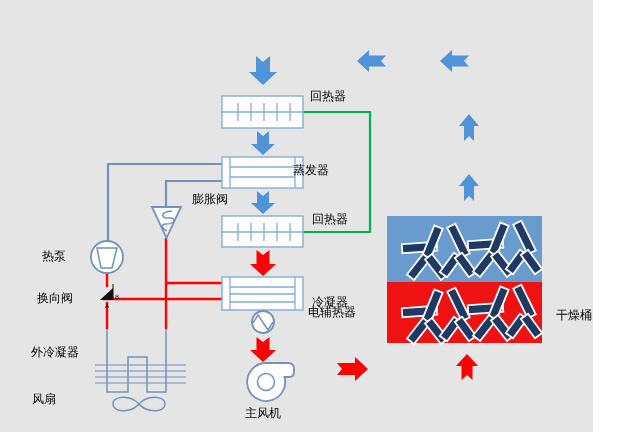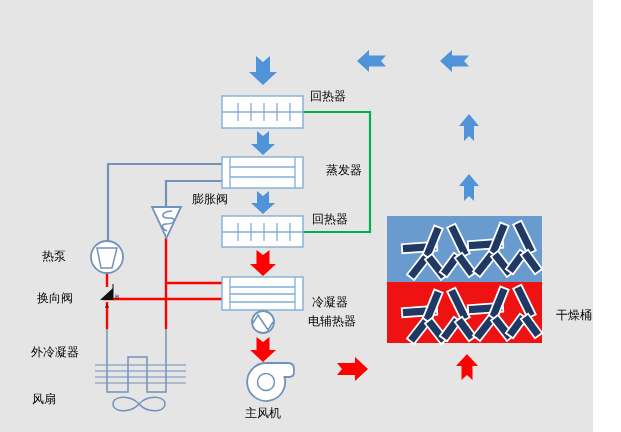--- a/index.html
+++ b/index.html
@@ -152,25 +152,25 @@
           <rect x="480" y="315" width="9" height="26" transform="rotate(38 484.5 328)" class="cloth"></rect>
           <rect x="498" y="315" width="9" height="26" transform="rotate(-38 502.5 328)" class="cloth"></rect>
           <rect x="520" y="285" width="9" height="33" transform="rotate(-26 524.5 301.5)" class="cloth"></rect>
           <rect x="512" y="314" width="9" height="24" transform="rotate(36 516.5 326)" class="cloth"></rect>
           <rect x="527" y="314" width="9" height="24" transform="rotate(-36 531.5 326)" class="cloth"></rect>
         </g>
     </g>
   </svg>
 
   <div class="lbl" style="left:310px;top:90px">回热器</div>
-  <div class="lbl" style="left:326px;top:164px">蒸发器</div>
+  <div class="lbl" style="left:293px;top:164px">蒸发器</div>
   <div class="lbl" style="left:192px;top:193px">膨胀阀</div>
   <div class="lbl" style="left:312px;top:213px">回热器</div>
   <div class="lbl" style="left:312px;top:296px">冷凝器</div>
-  <div class="lbl" style="left:308px;top:315px">电辅热器</div>
+  <div class="lbl" style="left:308px;top:306px">电辅热器</div>
   <div class="lbl" style="left:42px;top:250px">热泵</div>
   <div class="lbl" style="left:37px;top:292px">换向阀</div>
   <div class="lbl" style="left:31px;top:346px">外冷凝器</div>
   <div class="lbl" style="left:32px;top:393px">风扇</div>
   <div class="lbl" style="left:245px;top:407px">主风机</div>
   <div class="lbl" style="left:556px;top:309px">干燥桶</div>
   <div class="tiny" style="left:115px;top:294px">B</div>
   <div class="tiny" style="left:105px;top:303px">A</div>
 </div>
 

